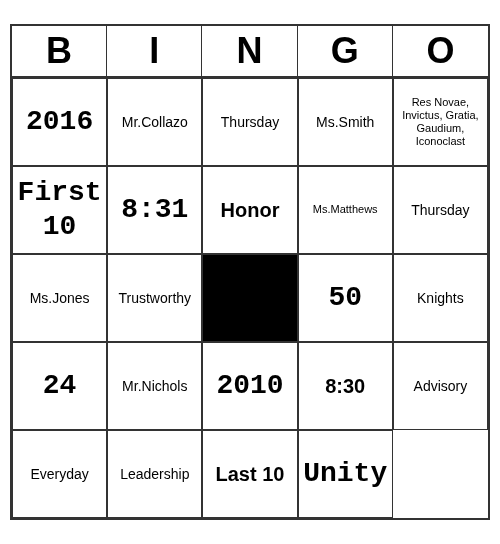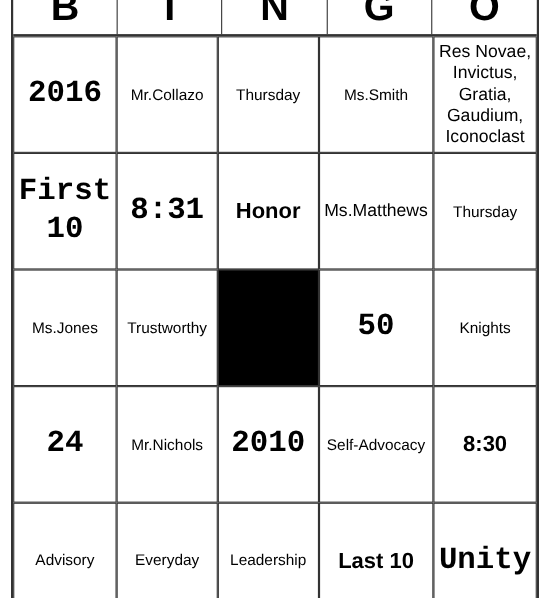--- a/index.html
+++ b/index.html
@@ -69,21 +69,21 @@
     .bingo-cell.medium-text {
       font-size: 20px;
       font-weight: bold;
     }
 
     .bingo-cell.free-space {
       background-color: black;
     }
 
     .bingo-cell.small-text {
-      font-size: 16px;
+      font-size: 11px;
     }
   </style>
 </head>
 <body>
 
 <div class="bingo-card">
   <div class="bingo-header">
   <div class="bingo-header-cell">B</div>
       <div class="bingo-header-cell">I</div>
       <div class="bingo-header-cell">N</div>
@@ -102,21 +102,20 @@
       <div class="bingo-cell small-text">Ms.Matthews</div>
       <div class="bingo-cell normal">Thursday</div>
       <div class="bingo-cell normal">Ms.Jones</div>
       <div class="bingo-cell normal">Trustworthy</div>
       <div class="bingo-cell free-space"></div>
       <div class="bingo-cell large-text">50</div>
       <div class="bingo-cell normal">Knights</div>
       <div class="bingo-cell large-text">24</div>
       <div class="bingo-cell normal">Mr.Nichols</div>
       <div class="bingo-cell large-text">2010</div>
-      <div class="bingo-cell normal">Self-Advocacy</div>
       <div class="bingo-cell medium-text">8:30</div>
       <div class="bingo-cell normal">Advisory</div>
       <div class="bingo-cell normal">Everyday</div>
       <div class="bingo-cell normal">Leadership</div>
       <div class="bingo-cell medium-text">Last 10</div>
       <div class="bingo-cell large-text">Unity</div>
     </div>
 </div>
 
 </body></html>

